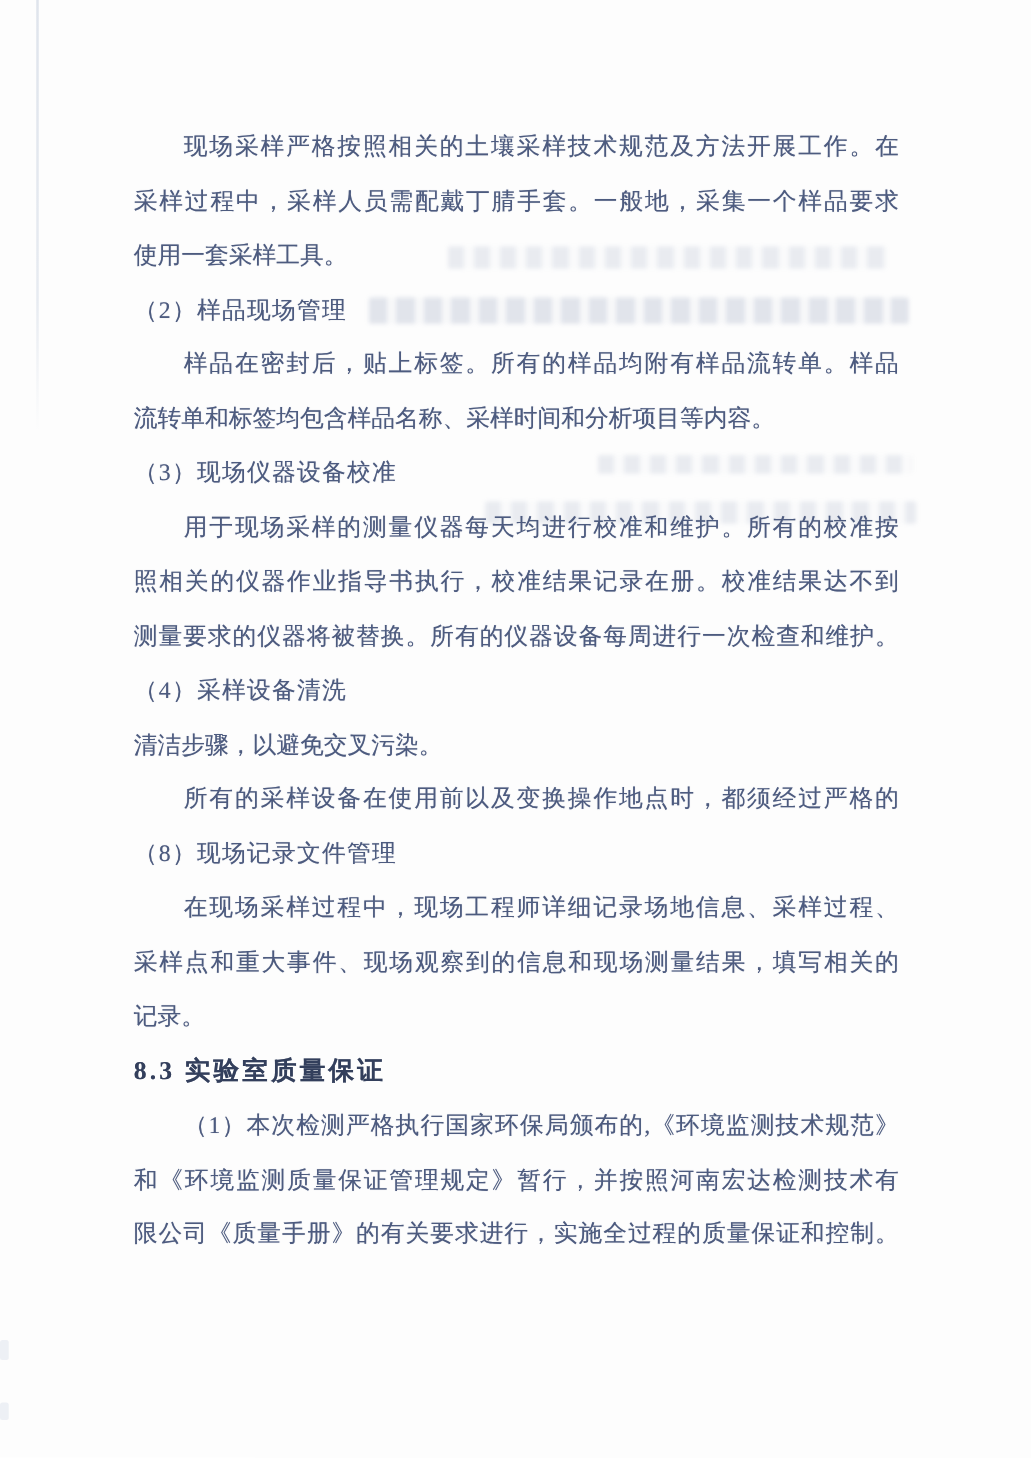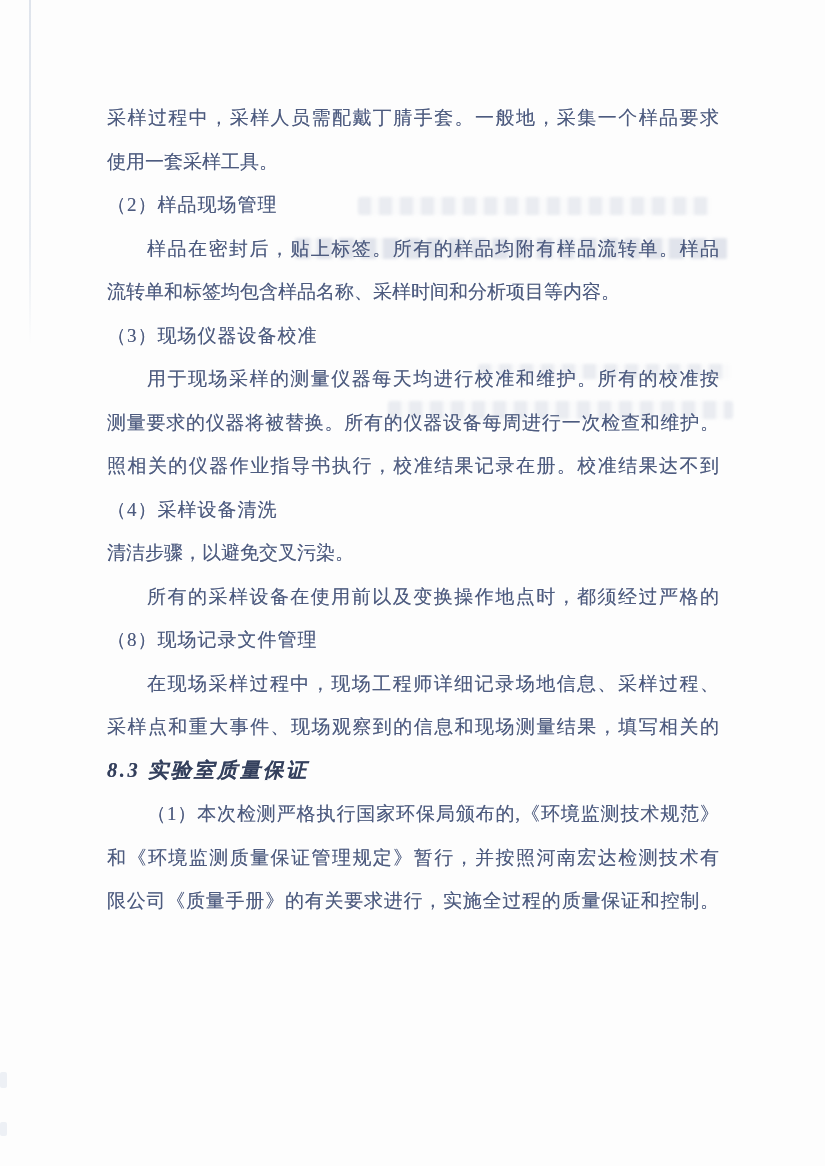--- a/index.html
+++ b/index.html
@@ -57,51 +57,52 @@
   }
   .jst{text-align:justify;text-align-last:justify;}
   .ind{text-indent:40px;}
   .item-h{letter-spacing:1px;}
   .sec-h{
     font-weight:bold;
     color:var(--ink-heading);
     font-size:20.5px;
     letter-spacing:2.5px;
     text-shadow:0 0 0.5px rgba(51,63,92,0.6);
-    font-style:italic;
   }
 </style>
 </head>
 <body>
 
 <div class="page">
 
   <div class="scan-edge-line"></div>
   <div class="edge-mark m1"></div>
   <div class="edge-mark m2"></div>
   <div class="bleed b1"></div>
   <div class="bleed b2"></div>
   <div class="bleed b3"></div>
   <div class="bleed b4"></div>
 
   <div class="text-block">
+    <div class="line jst ind">现场采样严格按照相关的土壤采样技术规范及方法开展工作。在</div>
     <div class="line jst">采样过程中，采样人员需配戴丁腈手套。一般地，采集一个样品要求</div>
     <div class="line">使用一套采样工具。</div>
     <div class="line item-h">（2）样品现场管理</div>
     <div class="line jst ind">样品在密封后，贴上标签。所有的样品均附有样品流转单。样品</div>
     <div class="line">流转单和标签均包含样品名称、采样时间和分析项目等内容。</div>
     <div class="line item-h">（3）现场仪器设备校准</div>
     <div class="line jst ind">用于现场采样的测量仪器每天均进行校准和维护。所有的校准按</div>
+    <div class="line jst">照相关的仪器作业指导书执行，校准结果记录在册。校准结果达不到</div>
     <div class="line jst">测量要求的仪器将被替换。所有的仪器设备每周进行一次检查和维护。</div>
-    <div class="line jst">照相关的仪器作业指导书执行，校准结果记录在册。校准结果达不到</div>
     <div class="line item-h">（4）采样设备清洗</div>
     <div class="line">清洁步骤，以避免交叉污染。</div>
     <div class="line jst ind">所有的采样设备在使用前以及变换操作地点时，都须经过严格的</div>
     <div class="line item-h">（8）现场记录文件管理</div>
     <div class="line jst ind">在现场采样过程中，现场工程师详细记录场地信息、采样过程、</div>
     <div class="line jst">采样点和重大事件、现场观察到的信息和现场测量结果，填写相关的</div>
+    <div class="line">记录。</div>
     <div class="line sec-h">8.3 实验室质量保证</div>
     <div class="line jst ind">（1）本次检测严格执行国家环保局颁布的,《环境监测技术规范》</div>
     <div class="line jst">和《环境监测质量保证管理规定》暂行，并按照河南宏达检测技术有</div>
     <div class="line jst">限公司《质量手册》的有关要求进行，实施全过程的质量保证和控制。</div>
   </div>
 
 </div>
 
 </body></html>

